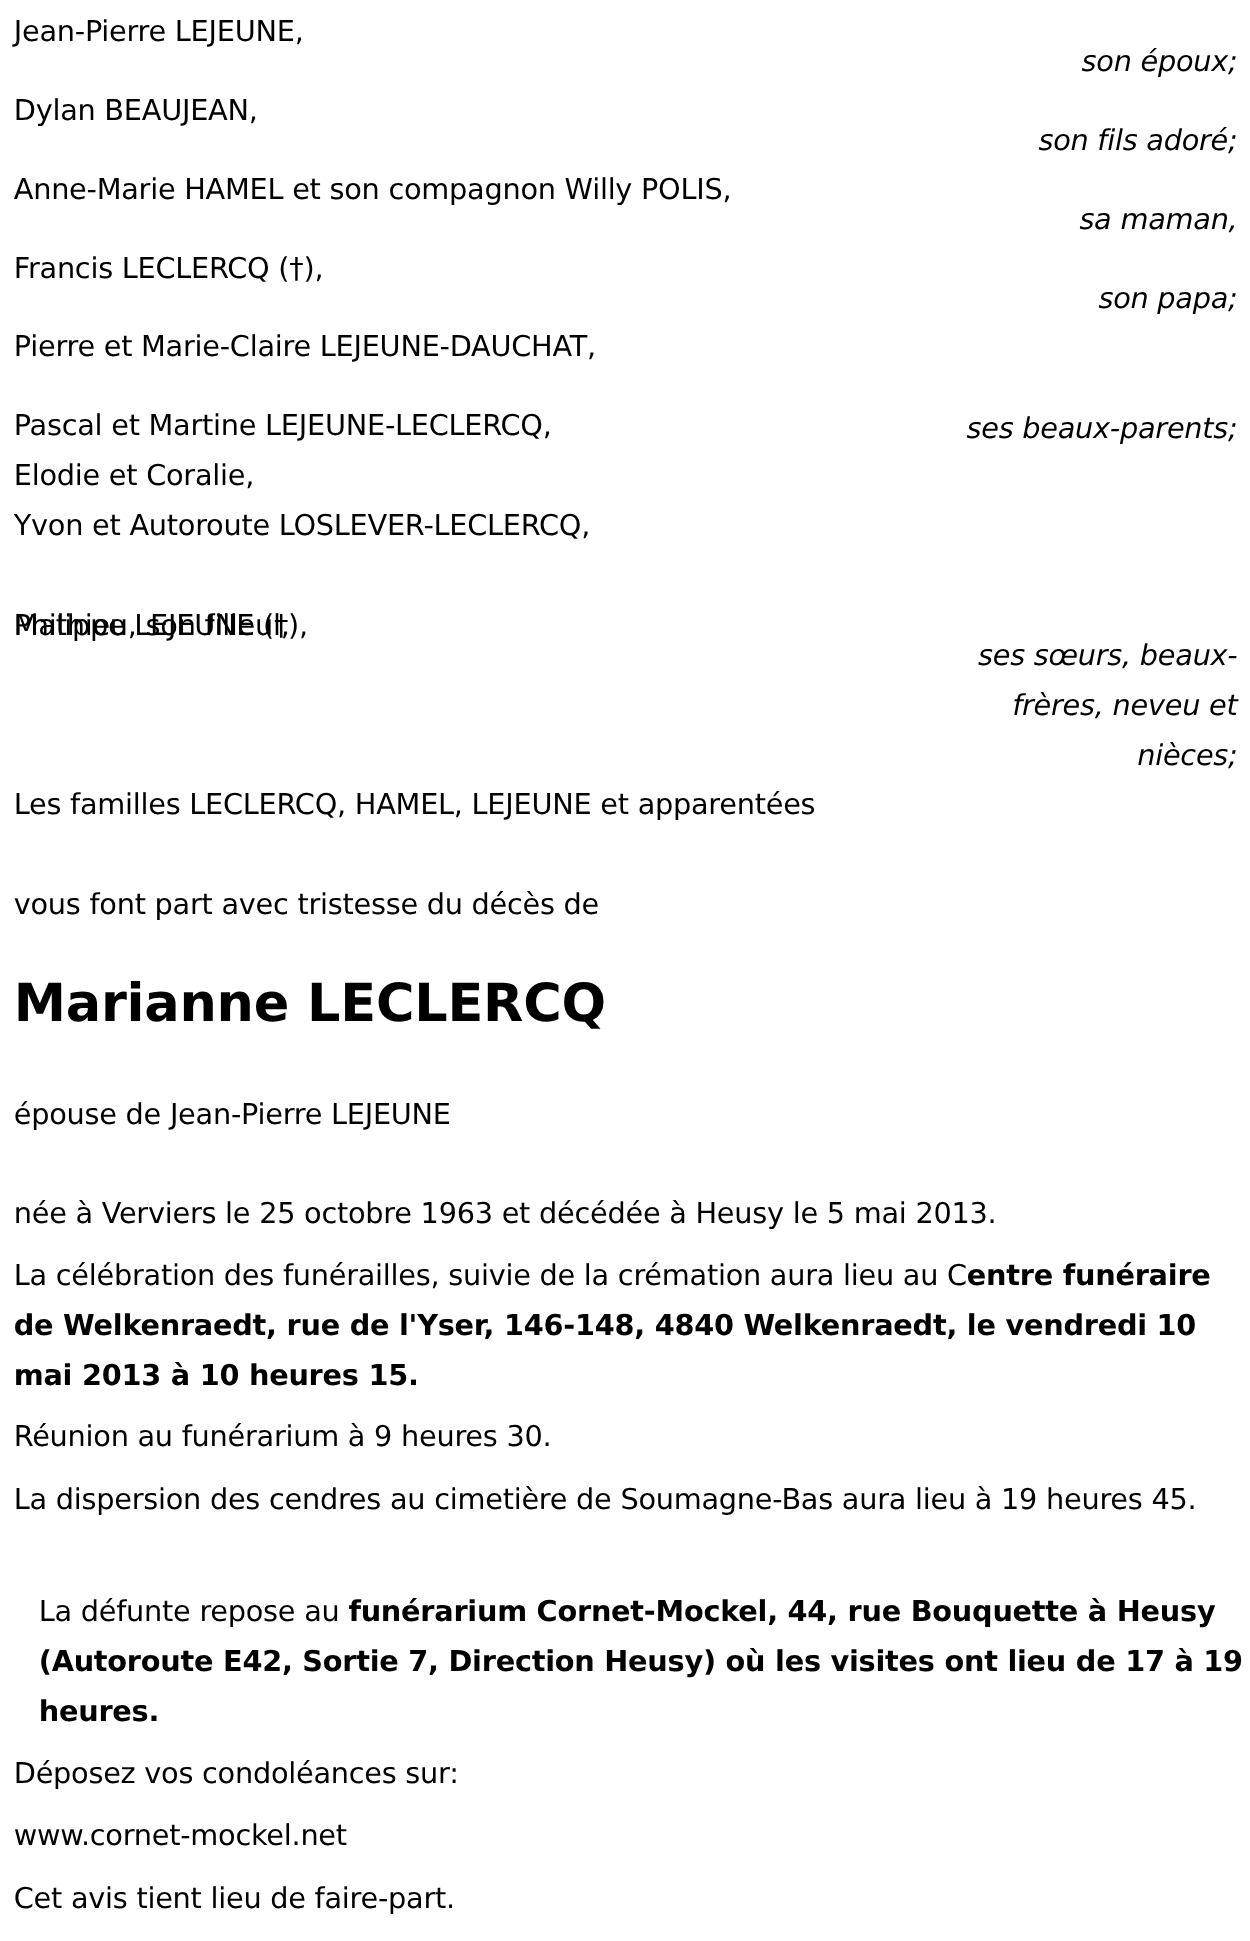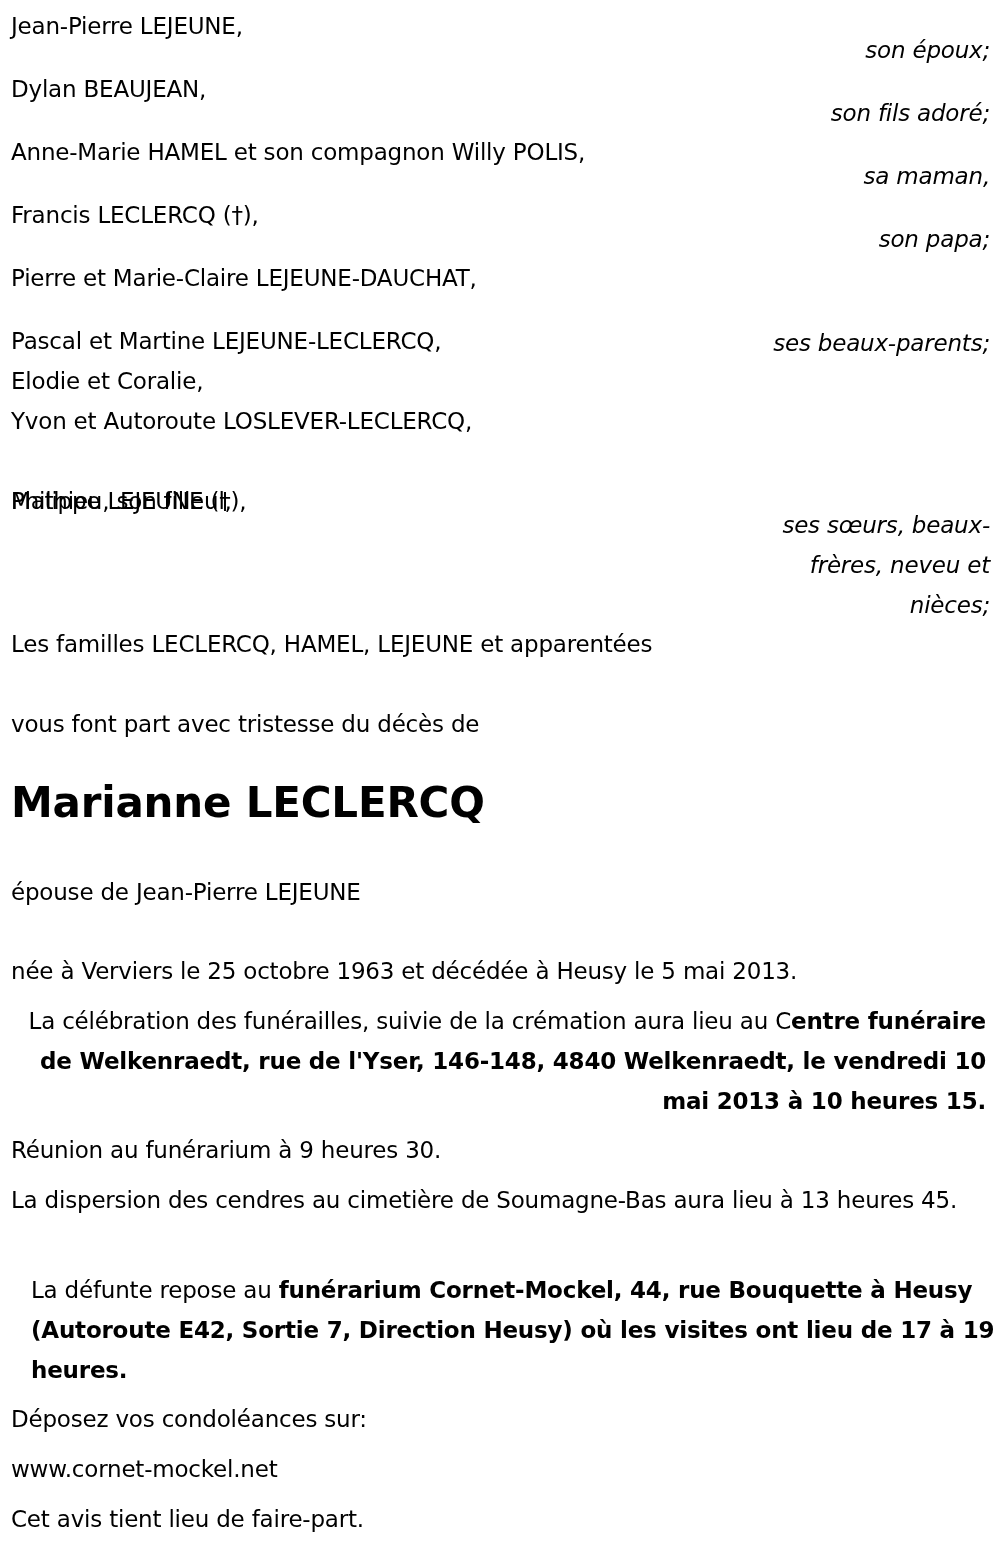--- a/index.html
+++ b/index.html
@@ -77,25 +77,25 @@
 <div class="abs left" style="top:624px;">Les familles LECLERCQ, HAMEL, LEJEUNE et apparentées</div>
 
 <div class="abs left" style="top:704px;">vous font part avec tristesse du décès de</div>
 
 <div class="abs left title" style="top:781px;">Marianne LECLERCQ</div>
 
 <div class="abs left" style="top:872px;">épouse de Jean-Pierre LEJEUNE</div>
 
 <div class="abs left" style="top:951px;">née à Verviers le 25 octobre 1963 et décédée à Heusy le 5 mai 2013.</div>
 
-<div class="para" style="top:1001px;text-align:right;"><span>La célébration des funérailles, suivie de la crémation aura lieu au C</span><b>entre funéraire de Welkenraedt, rue de l'Yser, 146-148, 4840 Welkenraedt, le vendredi 10 mai 2013 à 10 heures 15.</b></div>
+<div class="para" style="top:1001px;"><span>La célébration des funérailles, suivie de la crémation aura lieu au C</span><b>entre funéraire de Welkenraedt, rue de l'Yser, 146-148, 4840 Welkenraedt, le vendredi 10 mai 2013 à 10 heures 15.</b></div>
 
 <div class="abs left" style="top:1130px;">Réunion au funérarium à 9 heures 30.</div>
 
-<div class="para" style="top:1180px;">La dispersion des cendres au cimetière de Soumagne-Bas aura lieu à 13 heures 45.</div>
+<div class="para" style="top:1180px;">La dispersion des cendres au cimetière de Soumagne-Bas aura lieu à 19 heures 45.</div>
 
 <div class="para" style="top:1270px;margin-left:20px;"><span>La défunte repose au </span><b>funérarium Cornet-Mockel, 44, rue Bouquette à Heusy (Autoroute E42, Sortie 7, Direction Heusy) où les visites ont lieu de 17 à 19 heures.</b></div>
 
 <div class="abs left" style="top:1399px;">Déposez vos condoléances sur:</div>
 
 <div class="abs left" style="top:1449px;">www.cornet-mockel.net</div>
 
 <div class="abs left" style="top:1499px;">Cet avis tient lieu de faire-part.</div>
 
 </body></html>

